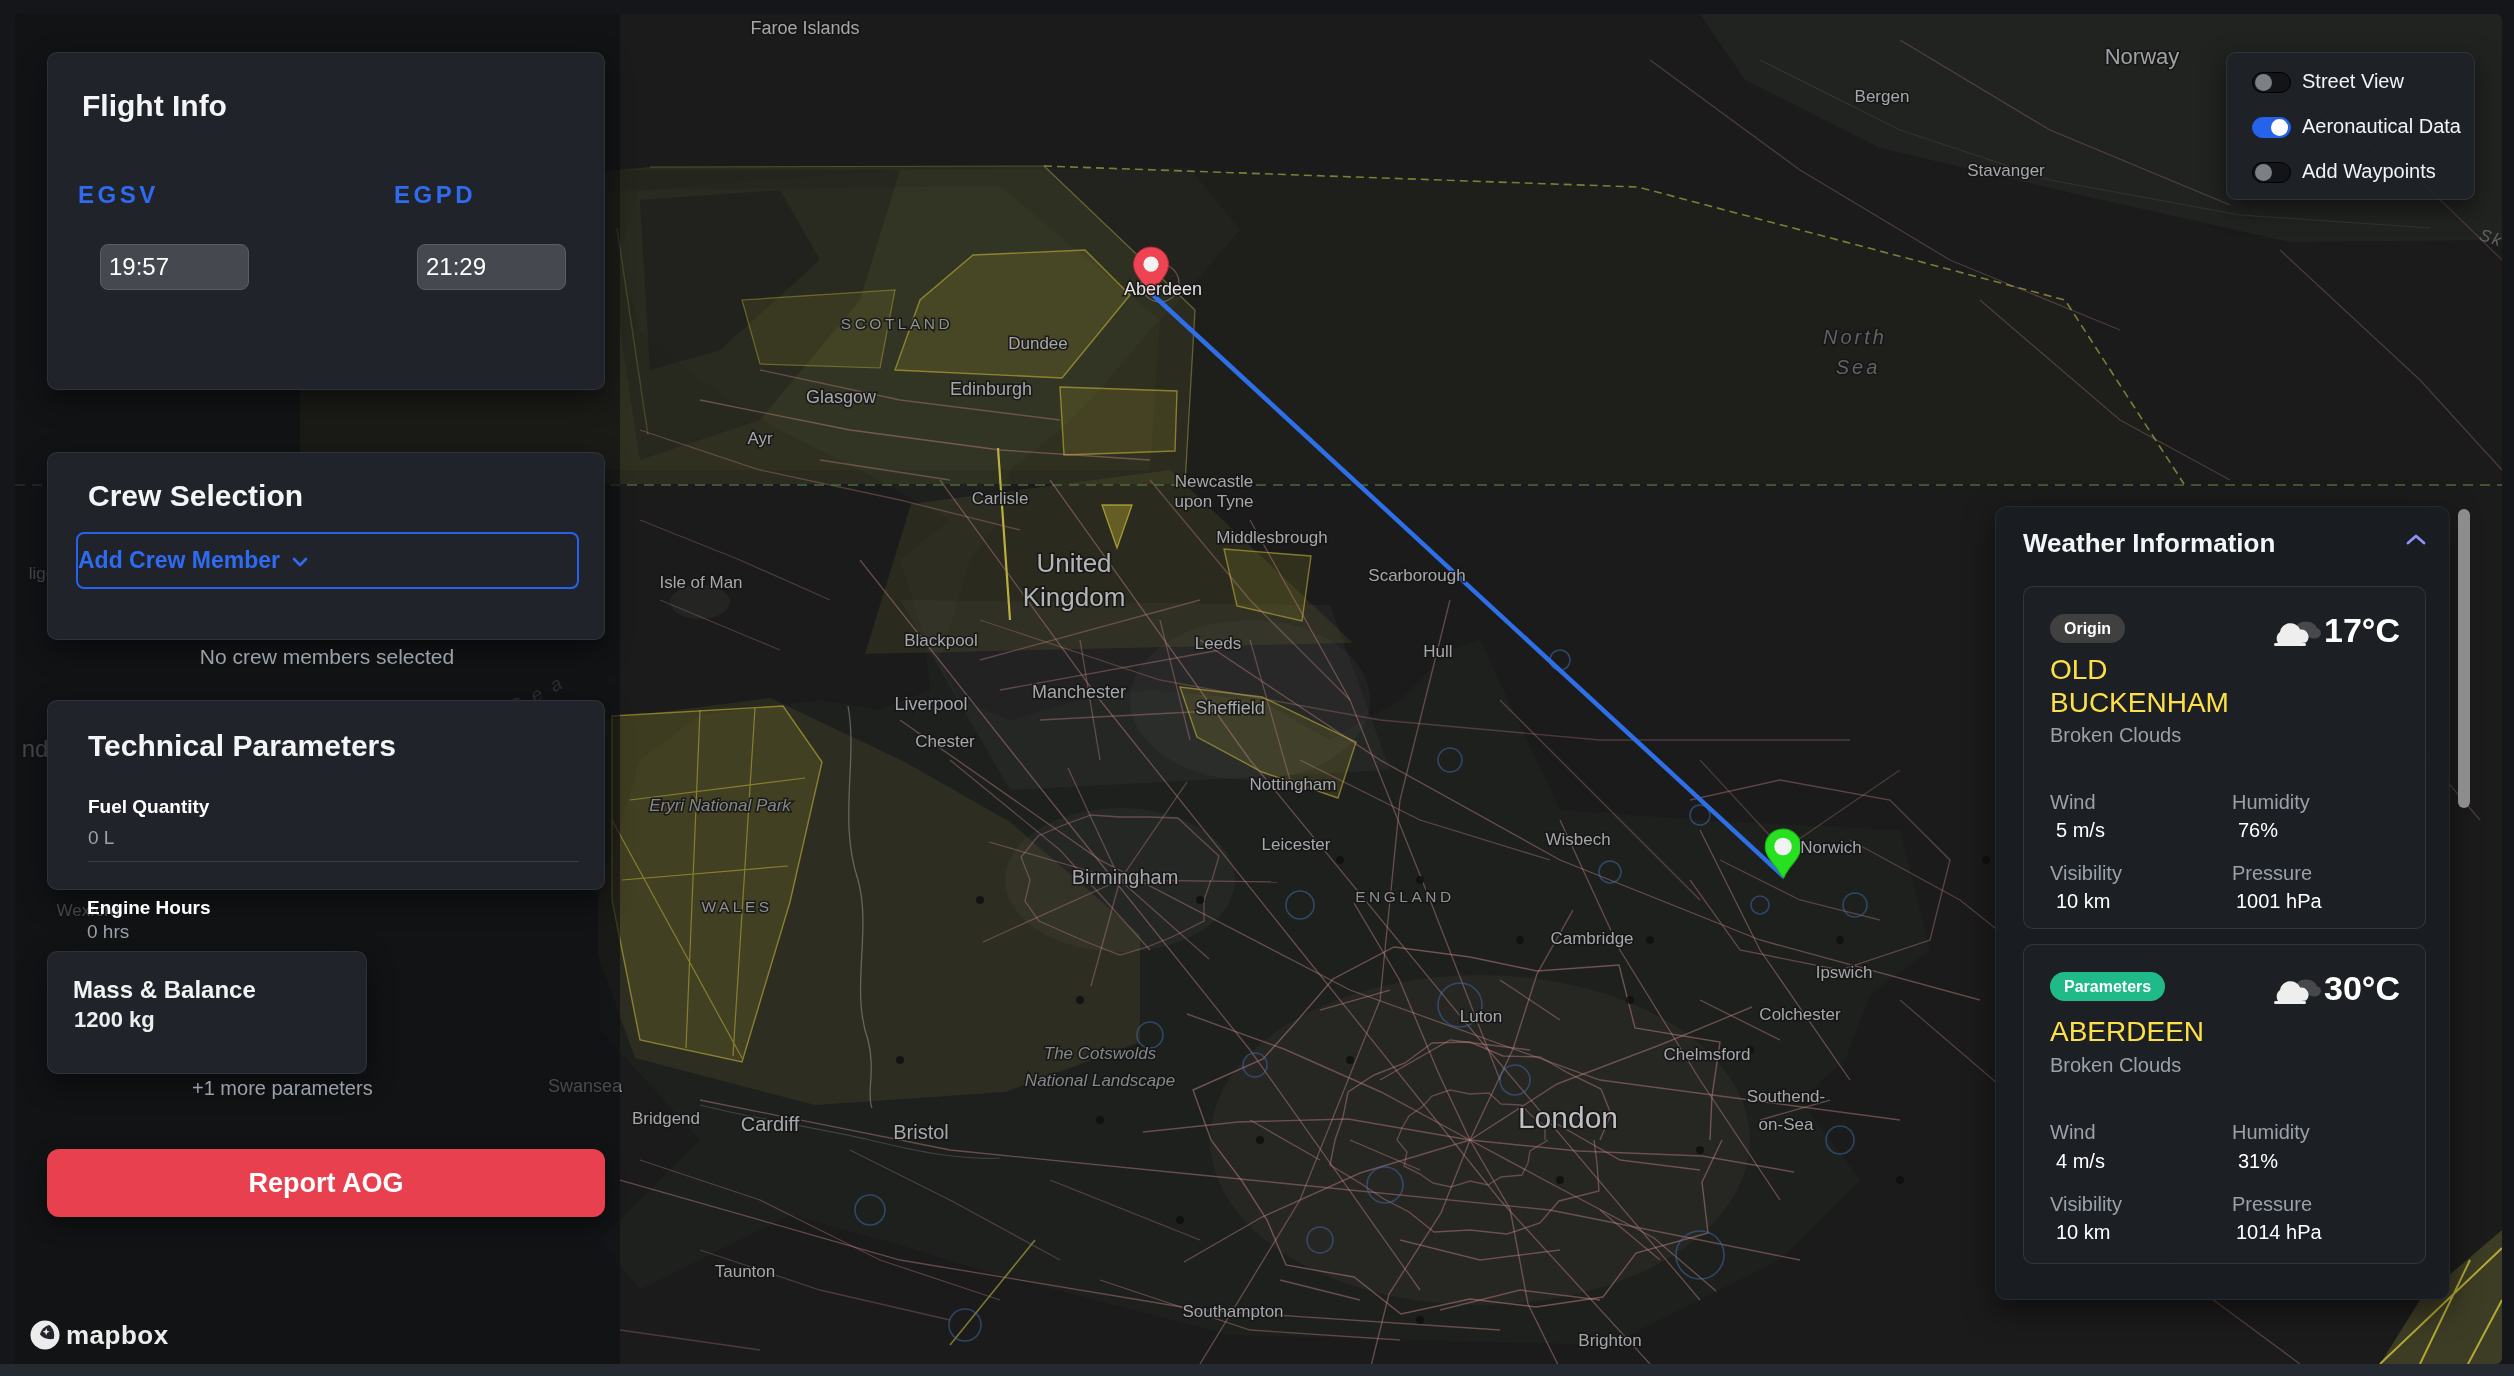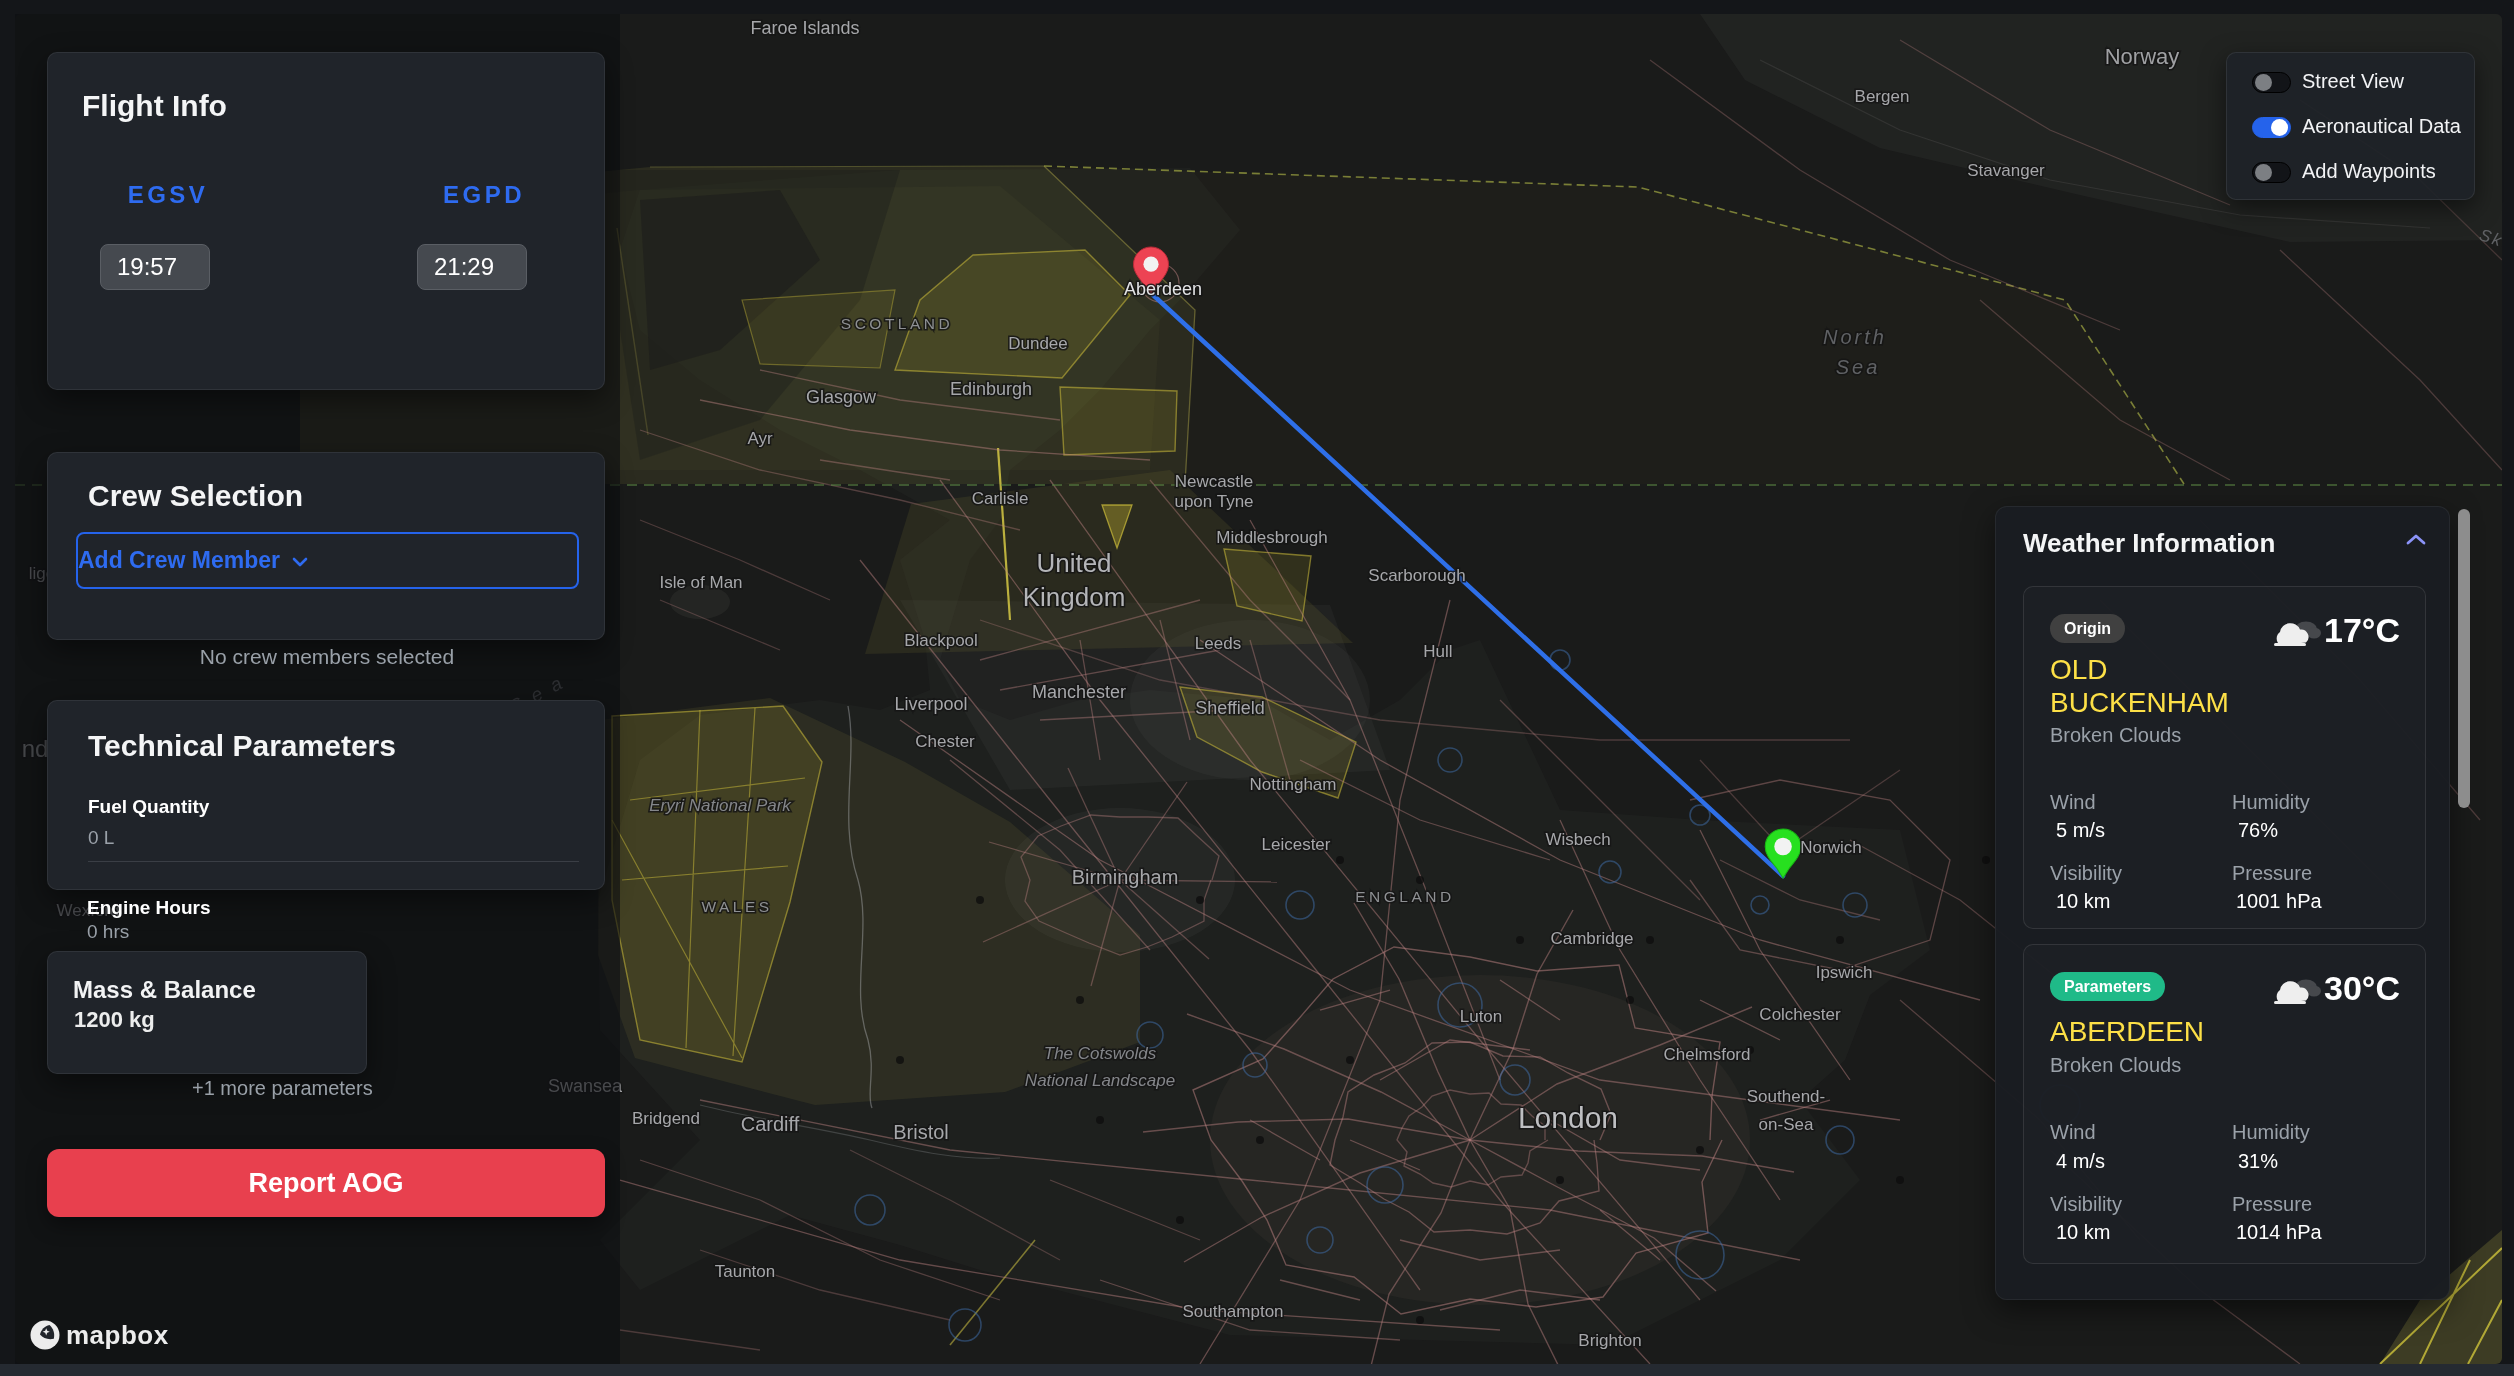--- a/index.html
+++ b/index.html
@@ -5,22 +5,22 @@
 html,body{width:2514px;height:1376px;overflow:hidden;background:#15171a;font-family:"Liberation Sans",sans-serif}
 #stage{position:relative;width:2514px;height:1376px;background:#141619}
 #map{position:absolute;left:15px;top:14px;width:2487px;height:1350px;background:#1a1b1a;border-radius:6px;overflow:hidden}
 #map svg{position:absolute;left:0;top:0}
 #sideshade{position:absolute;left:15px;top:14px;width:605px;height:1350px;background:rgba(13,15,18,0.62)}
 #botbar{position:absolute;left:0;top:1364px;width:2514px;height:12px;background:#252a31}
 .card{position:absolute;background:#20242a;border:1px solid rgba(255,255,255,0.07);border-radius:10px;box-shadow:0 10px 28px rgba(0,0,0,0.45);color:#fff}
 .ctitle{font-weight:bold;font-size:30px;color:#f4f5f6}
 #flight{left:47px;top:52px;width:558px;height:338px}
 #flight .ctitle{position:absolute;left:34px;top:36px}
-.icao{position:absolute;font-weight:bold;font-size:24px;letter-spacing:3.5px;color:#2e6bf0;width:180px;text-align:center}
-.tbox{position:absolute;width:110px;height:46px;background:#45494f;border:1px solid #5a5e64;border-radius:8px;color:#fff;font-size:24px;line-height:44px;padding-left:16px}
+.icao{position:absolute;font-weight:bold;font-size:24px;letter-spacing:3.5px;color:#2e6bf0;width:180px;}
+.tbox{position:absolute;width:149px;height:46px;background:#45494f;border:1px solid #5a5e64;border-radius:8px;color:#fff;font-size:24px;line-height:44px;padding-left:8px}
 #crew{left:47px;top:452px;width:558px;height:188px}
 #crew .ctitle{position:absolute;left:40px;top:26px}
 #addcrew{position:absolute;left:28px;top:79px;width:503px;height:57px;border:2px solid #2563eb;border-radius:8px;color:#2e6bf0;font-weight:bold;font-size:23px;text-align:left;line-height:53px}
 .subnote{position:absolute;color:#99a0a8;font-size:21px}
 #tech{left:47px;top:700px;width:558px;height:190px}
 #tech .ctitle{position:absolute;left:40px;top:28px}
 .plabel{position:absolute;font-weight:bold;font-size:19px;color:#fff}
 .pval{position:absolute;font-size:19px;color:#9aa1a9}
 .divider{position:absolute;left:40px;width:491px;height:1px;background:#3a3e45}
 #mass{left:47px;top:951px;width:320px;height:123px}

